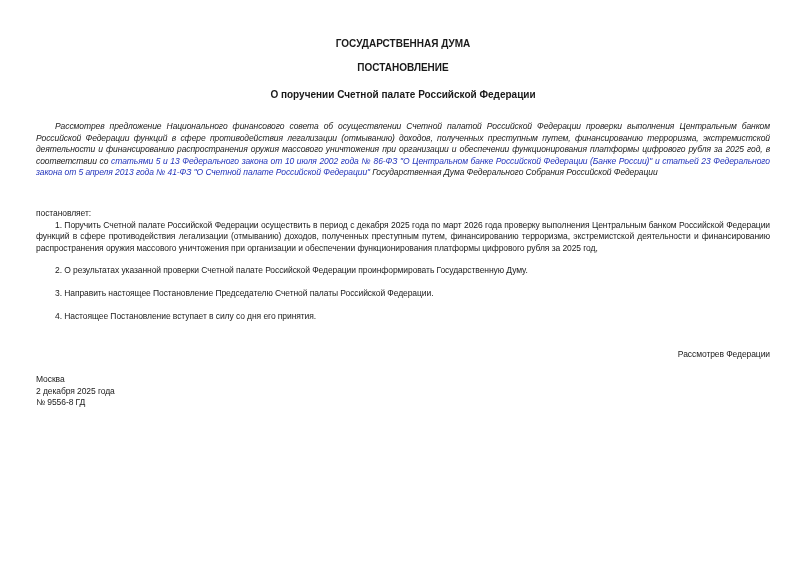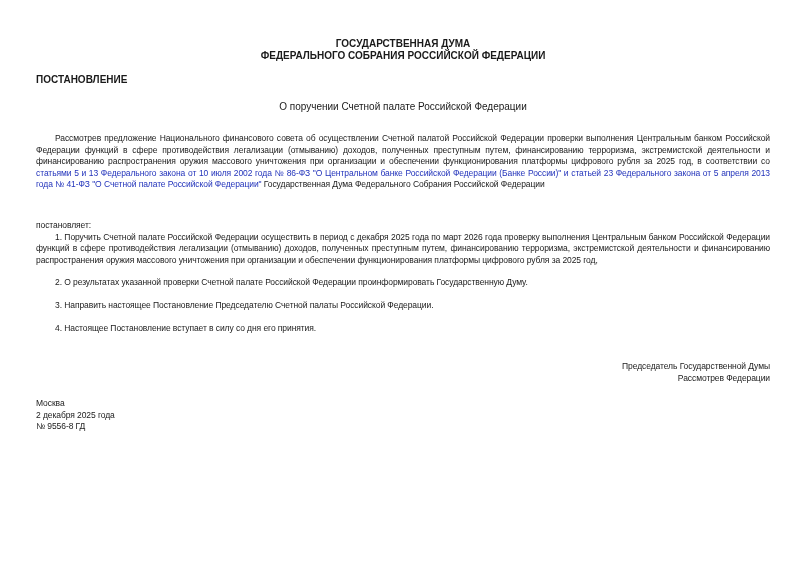--- a/index.html
+++ b/index.html
@@ -14,41 +14,41 @@
     color: #1a1a1a;
     overflow: hidden;
   }
   .doc-header {
     text-align: center;
     font-weight: bold;
     font-size: 10px;
     line-height: 12px;
   }
   .doc-type {
-    text-align: left;
+    text-align: center;
     font-weight: bold;
     font-size: 10px;
     line-height: 12px;
     margin-top: 12px;
   }
   .doc-title {
     text-align: center;
-    font-weight: normal;
+    font-weight: bold;
     font-size: 10px;
     line-height: 12px;
     margin-top: 15px;
   }
   .body-par {
     margin: 0;
     font-size: 8.5px;
     line-height: 11.6px;
     letter-spacing: -0.08px;
     text-align: justify;
   }
-  .preamble { margin-top: 20px; text-indent: 19px; }
+  .preamble { margin-top: 20px; text-indent: 19px; font-style: italic; }
   .resolves { margin-top: 29px; }
   .item { text-indent: 19px; }
   .spaced { margin-top: 11px; }
   .link { color: #2233bb; cursor: pointer; }
   .signature {
     margin-top: 26px;
     text-align: right;
     font-size: 8.5px;
     line-height: 12px;
     letter-spacing: -0.08px;
@@ -61,41 +61,39 @@
     letter-spacing: -0.08px;
   }
 </style>
 </head>
 <body>
 
 <div class="page">
 
   <div class="doc-header">
     <div>ГОСУДАРСТВЕННАЯ ДУМА</div>
-    <div>ФЕДЕРАЛЬНОГО СОБРАНИЯ РОССИЙСКОЙ ФЕДЕРАЦИИ</div>
   </div>
 
   <div class="doc-type">ПОСТАНОВЛЕНИЕ</div>
 
   <div class="doc-title">О поручении Счетной палате Российской Федерации</div>
 
   <p class="body-par preamble"><span>Рассмотрев предложение Национального финансового совета об осуществлении Счетной палатой Российской Федерации проверки выполнения Центральным банком Российской Федерации функций в сфере противодействия легализации (отмыванию) доходов, полученных преступным путем, финансированию терроризма, экстремистской деятельности и финансированию распространения оружия массового уничтожения при организации и обеспечении функционирования платформы цифрового рубля за 2025 год, в соответствии со </span><span class="link" style="color: rgb(34, 51, 187);">статьями 5 и 13 Федерального закона от 10 июля 2002 года № 86-ФЗ "О Центральном банке Российской Федерации (Банке России)" и статьей 23 Федерального закона от 5 апреля 2013 года № 41-ФЗ "О Счетной палате Российской Федерации"</span><span> Государственная Дума Федерального Собрания Российской Федерации</span></p>
 
   <p class="body-par resolves">постановляет:</p>
 
   <p class="body-par item">1. Поручить Счетной палате Российской Федерации осуществить в период с декабря 2025 года по март 2026 года проверку выполнения Центральным банком Российской Федерации функций в сфере противодействия легализации (отмыванию) доходов, полученных преступным путем, финансированию терроризма, экстремистской деятельности и финансированию распространения оружия массового уничтожения при организации и обеспечении функционирования платформы цифрового рубля за 2025 год,</p>
 
   <p class="body-par item spaced">2. О результатах указанной проверки Счетной палате Российской Федерации проинформировать Государственную Думу.</p>
 
   <p class="body-par item spaced">3. Направить настоящее Постановление Председателю Счетной палаты Российской Федерации.</p>
 
   <p class="body-par item spaced">4. Настоящее Постановление вступает в силу со дня его принятия.</p>
 
   <div class="signature">
-    <div>Председатель Государственной Думы</div>
     <div>Рассмотрев Федерации</div>
   </div>
 
   <div class="footer">
     <div>Москва</div>
     <div>2 декабря 2025 года</div>
     <div>№ 9556-8 ГД</div>
   </div>
 
 </div>

